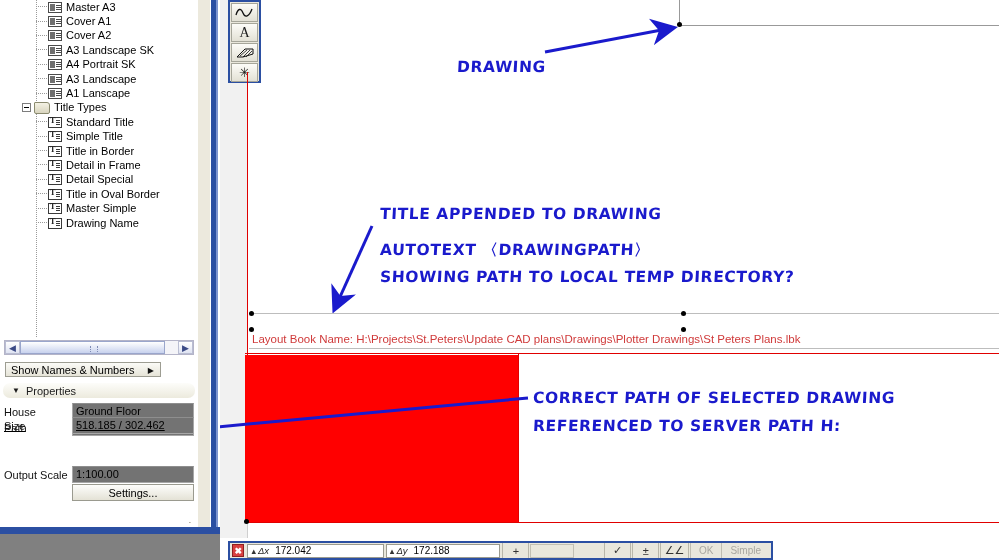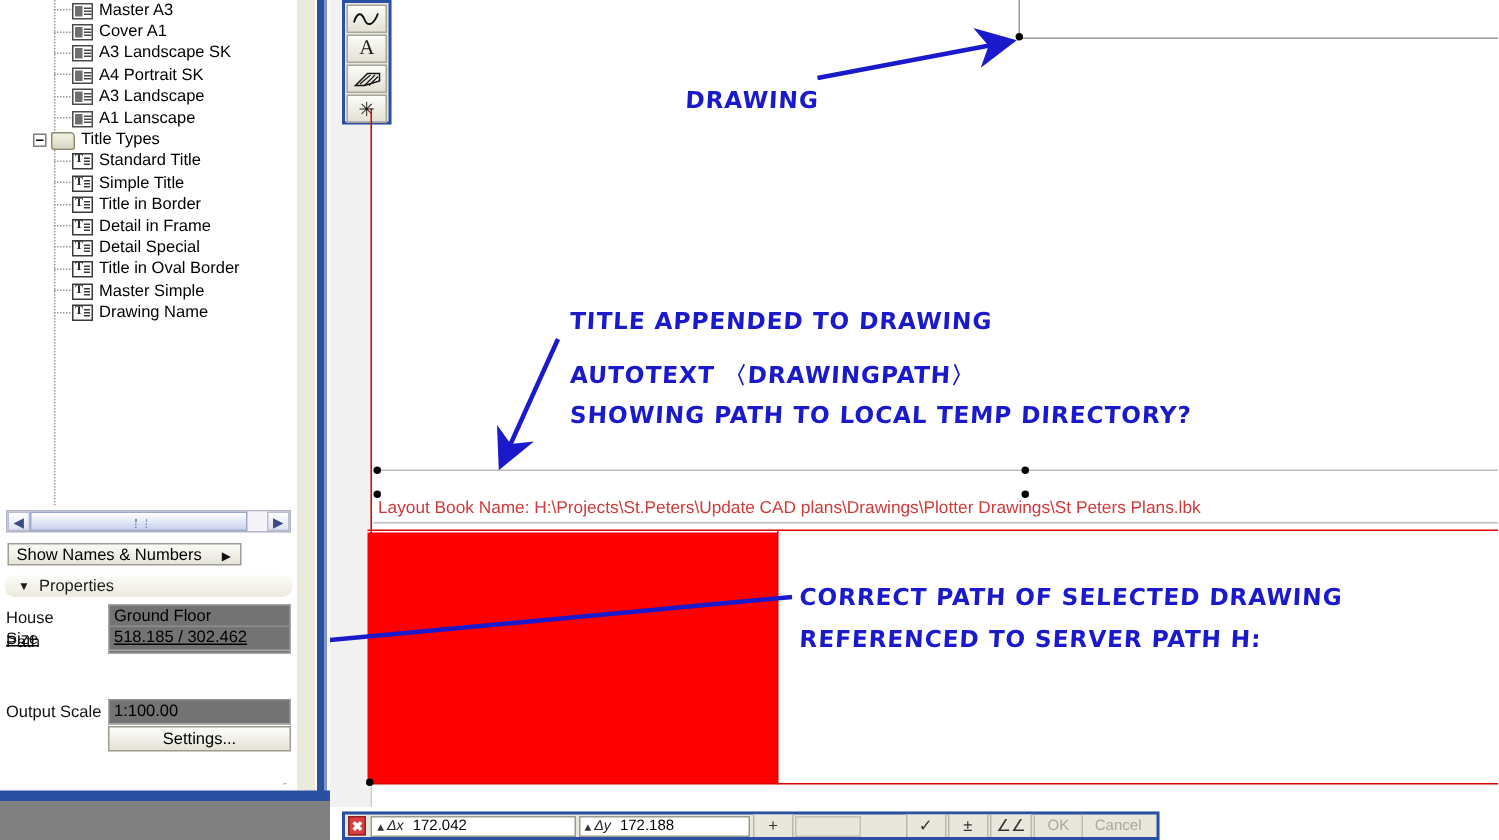--- a/index.html
+++ b/index.html
@@ -429,20 +429,26 @@
             <span class="tw-indent" style="width: 36px;"></span>
             <span class="dash"></span>
             <span class="ic ic-sheet"></span>
             <span class="lbl">Master A3</span>
           </div>
           <div class="tree-row">
             <span class="tw-indent" style="width: 36px;"></span>
             <span class="dash"></span>
             <span class="ic ic-sheet"></span>
             <span class="lbl">Cover A1</span>
+          </div>
+          <div class="tree-row">
+            <span class="tw-indent" style="width: 36px;"></span>
+            <span class="dash"></span>
+            <span class="ic ic-sheet"></span>
+            <span class="lbl">Cover A2</span>
           </div>
           <div class="tree-row">
             <span class="tw-indent" style="width: 36px;"></span>
             <span class="dash"></span>
             <span class="ic ic-sheet"></span>
             <span class="lbl">A3 Landscape SK</span>
           </div>
           <div class="tree-row">
             <span class="tw-indent" style="width: 36px;"></span>
             <span class="dash"></span>
@@ -653,16 +659,16 @@
       <span class="dl">Δy</span>
       <span>172.188</span>
     </div>
 
     <div class="bb-btn">+</div>
     <div class="bb-gap"></div>
     <div class="bb-btn" style="margin-left:28px">✓</div>
     <div class="bb-btn">±</div>
     <div class="bb-btn">∠∠</div>
     <div class="bb-dim">OK</div>
-    <div class="bb-dim">Cancel</div>
+    <div class="bb-dim">Simple</div>
   </div>
 
 </div>
 
 </body></html>

